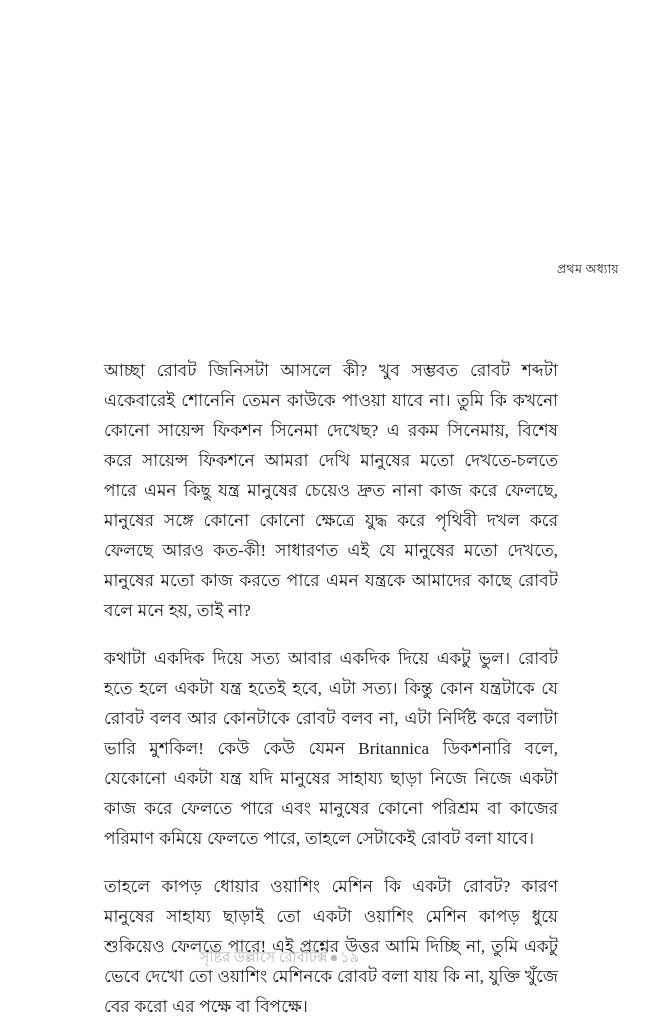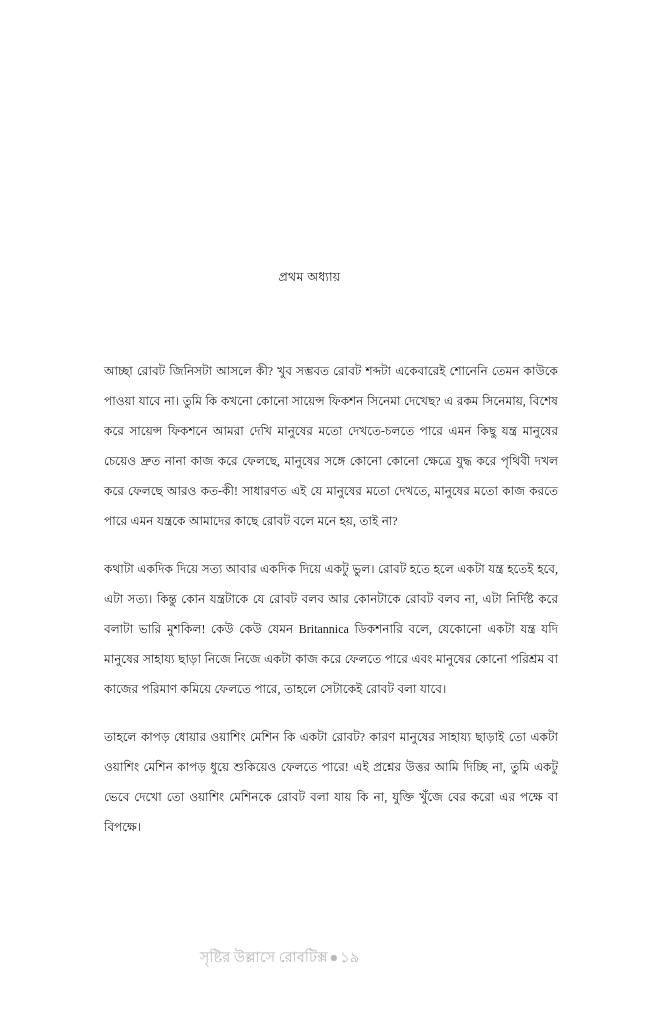--- a/index.html
+++ b/index.html
@@ -18,28 +18,28 @@
     font-family: "Liberation Serif", "DejaVu Serif", serif;
   }
 
   
   .top-margin {
     height: 262px;
   }
 
   
   .chapter-label {
-    text-align: center;
+    text-align: right;
     font-family: "Liberation Serif", "DejaVu Serif", serif;
     font-size: 12.5px;
     color: #262626;
     letter-spacing: 0.3px;
     line-height: 1.2;
     padding-right: 44px;
-    margin: 8px 0 10px 0;
+    margin: 0 0 10px 0;
   }
 
   
   .chapter-title-bar {
     margin: 0 auto;
     width: 448px;
     height: 34px;
     background: #1f1f1f;
     border-radius: 5px;
     display: flex;
@@ -65,21 +65,21 @@
     left: 104px;
     top: 356px;
     width: 454px;
   }
 
   .body-para {
     margin: 0 0 18px 0;
     text-align: justify;
     text-justify: inter-word;
     font-family: "Liberation Serif", "DejaVu Serif", serif;
-    font-size: 12px;
+    font-size: 17px;
     line-height: 30px;
     color: #1a1a1a;
     word-spacing: 0.5px;
   }
 
   .body-para:last-child {
     margin-bottom: 10px;
   }
 
   

